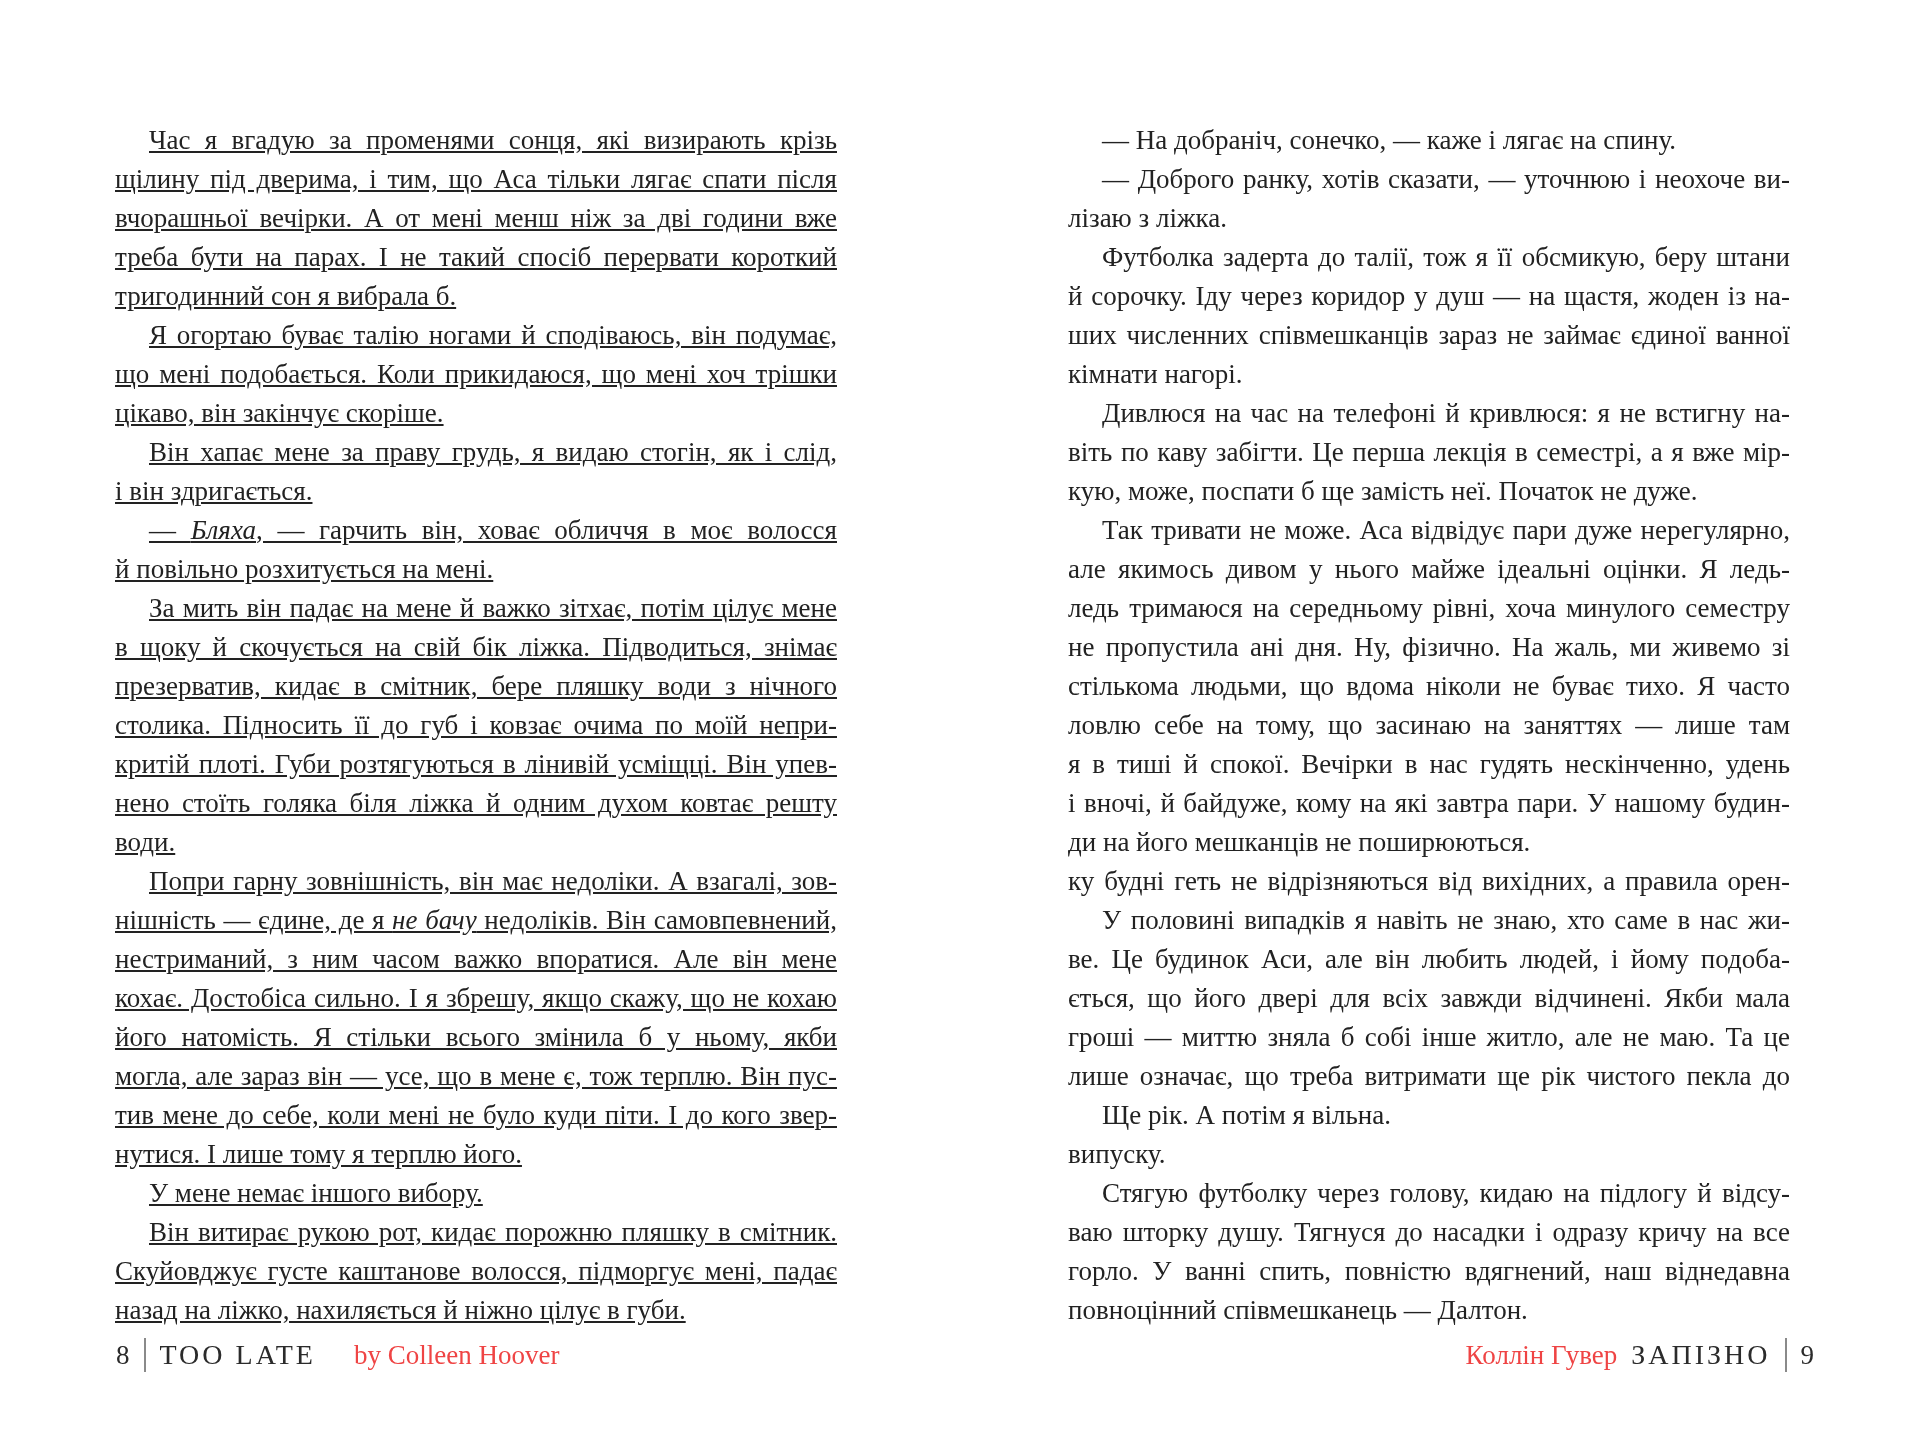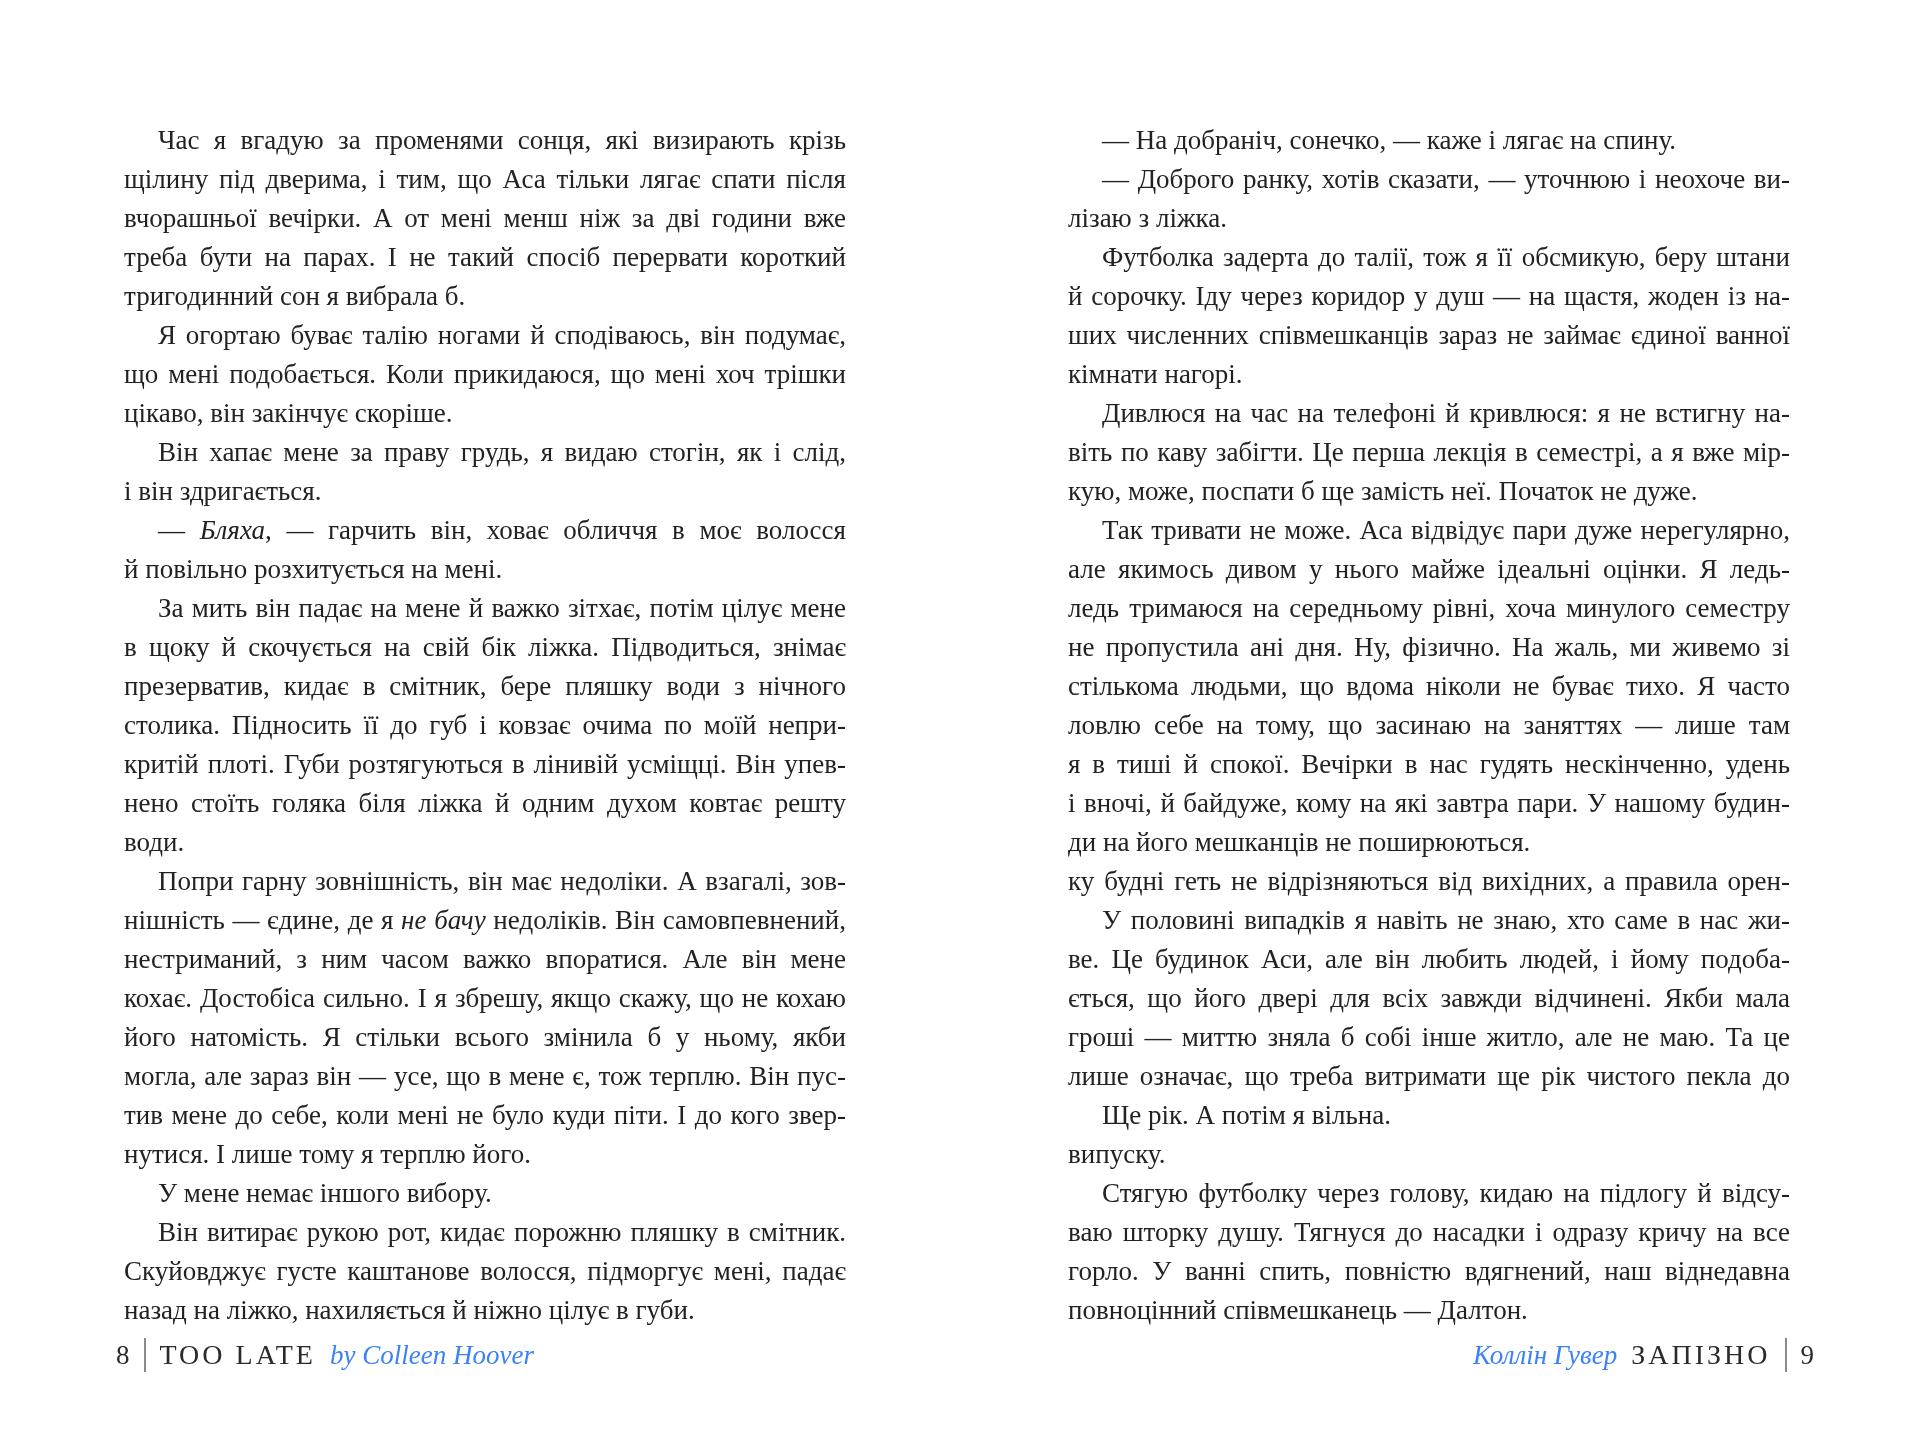--- a/index.html
+++ b/index.html
@@ -12,21 +12,21 @@
     font-family: "Liberation Serif", "DejaVu Serif", serif;
     color: #222222;
   }
   .column {
     position: absolute;
     top: 121px;
     width: 722px;
     font-size: 27px;
     line-height: 39px;
   }
-  .col-left  { left: 124px; }
+  .col-left  { left: 115px; text-decoration: underline; }
   .col-right { left: 1068px; }
   .line {
     text-align: justify;
     text-align-last: justify;
     -moz-text-align-last: justify;
   }
   .line.last {
     text-align-last: left;
     -moz-text-align-last: left;
   }
@@ -43,23 +43,23 @@
   }
   .footer-left  { left: 116px; }
   .footer-right { right: 106px; }
   .pagenum { font-size: 27px; color: #2b2b2b; }
   .caps-title {
     font-size: 28px;
     letter-spacing: 3px;
     color: #2b2b2b;
   }
   .italic-credit {
-    font-style: italic;
     font-size: 27px;
-    color: #3b82f6;
+    color: #ef4444;
+    margin-left: 24px;
   }
   .rule {
     display: inline-block;
     width: 2px;
     height: 34px;
     background: #8a8a8a;
     margin: 0 14px;
   }
   .sp-sm { display: inline-block; width: 14px; }
 </style>

